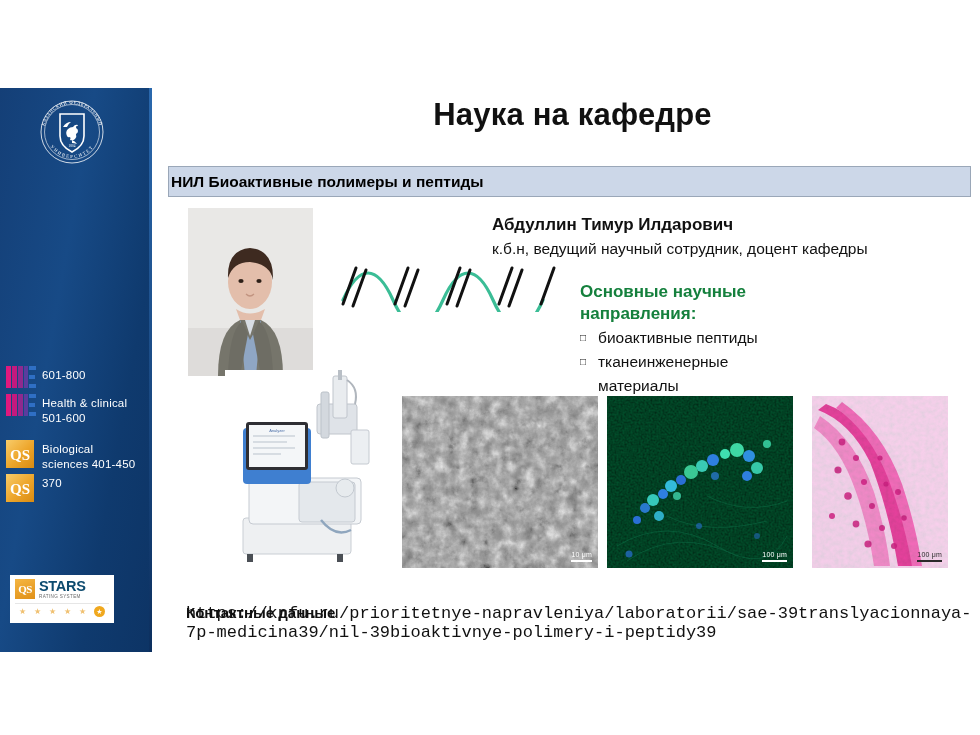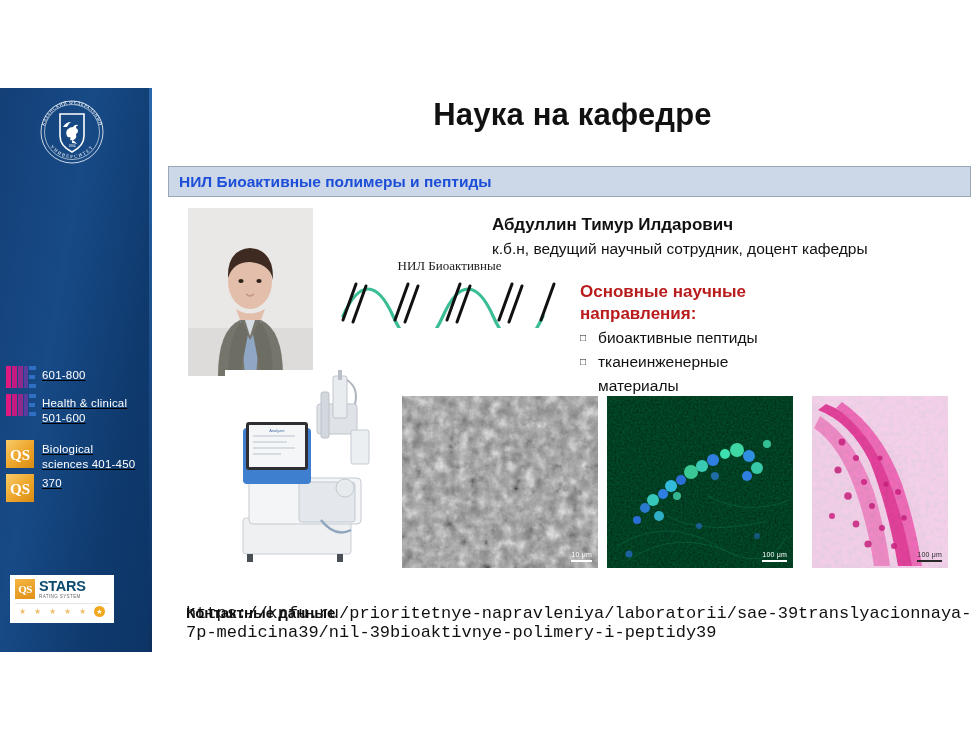--- a/index.html
+++ b/index.html
@@ -28,21 +28,20 @@
     width: 3px; height: 100%;
     background: linear-gradient(180deg,#2a68ad,#0c2f5e);
   }
   .emblem {
     position: absolute; left: 36px; top: 8px;
     width: 72px; height: 72px;
   }
   .rank-list {
     position: absolute; left: 6px; top: 277px;
     width: 146px;
-    text-decoration: underline;
   }
   .rank-row {
     display: flex; align-items: flex-start;
     margin-bottom: 2px;
     min-height: 26px;
   }
   .rank-row .logo-wrap { width: 36px; flex: 0 0 36px; padding-top: 1px; }
   .the-logo {
     width: 30px; height: 22px;
     display: block;
@@ -106,22 +105,22 @@
     letter-spacing: .2px;
   }
   #subtitle-bar {
     position: absolute; left: 168px; top: 166px;
     width: 803px; height: 31px;
     background: #ccd7e8;
     border: 1px solid #9aa7b8;
     display: flex; align-items: center;
   }
   #subtitle-bar .txt {
-    font-size: 15.5px; font-weight: bold; color: #1d4ed8;
-    padding-left: 10px;
+    font-size: 15.5px; font-weight: bold; color: #000000;
+    padding-left: 2px;
   }
 
   
   #portrait {
     position: absolute; left: 188px; top: 208px;
     width: 125px; height: 168px;
     background: #e8e8e6;
     overflow: hidden;
   }
 
@@ -142,21 +141,21 @@
     position: absolute; left: 492px; top: 215px;
     font-size: 17px; font-weight: bold; color: #111;
   }
   #person-role {
     position: absolute; left: 492px; top: 240px;
     font-size: 15.5px; color: #111; white-space: nowrap;
   }
   #directions-head {
     position: absolute; left: 580px; top: 281px;
     width: 230px;
-    font-size: 17px; font-weight: bold; color: #b91c1c;
+    font-size: 17px; font-weight: bold; color: #15803d;
     line-height: 22px;
   }
   #directions-list {
     position: absolute; left: 580px; top: 326px;
     width: 330px;
     font-size: 15.5px; color: #111; line-height: 24px;
   }
   .dir-item { display: flex; align-items: flex-start; }
   .dir-item .marker {
     flex: 0 0 18px;
@@ -341,21 +340,20 @@
       <ellipse cx="62" cy="74" rx="22" ry="27" fill="#e3beab"></ellipse>
       <path d="M 40,70 Q 39,42 62,40 Q 86,42 85,72 Q 82,56 62,54 Q 45,54 40,70 Z" fill="#3e2a20"></path>
       <path d="M 48,101 Q 62,110 77,101 L 73,112 L 52,112 Z" fill="#e3beab"></path>
       <ellipse cx="53" cy="73" rx="2.6" ry="2" fill="#2d2018"></ellipse>
       <ellipse cx="71" cy="73" rx="2.6" ry="2" fill="#2d2018"></ellipse>
       <path d="M 58,86 Q 62,90 66,86" fill="none" stroke="#c29480" stroke-width="1.2"></path>
     </svg>
   </div>
 
   <div id="lab-logo">
-    <div class="lab-name">НИЛ Биоактивные</div>
     <svg width="225" height="52" viewBox="0 0 225 52" aria-hidden="true">
       <path d="M 6,40 C 22,4 40,4 56,40 C 72,76 90,76 106,40 C 122,4 140,4 156,40 C 172,76 190,76 206,40" fill="none" stroke="#3bbd96" stroke-width="3.2" stroke-linecap="round"></path>
       <g stroke="#111111" stroke-width="3" stroke-linecap="round">
         <line x1="6" y1="44" x2="19" y2="8"></line>
         <line x1="16" y1="46" x2="29" y2="10"></line>
         <line x1="58" y1="44" x2="71" y2="8"></line>
         <line x1="68" y1="46" x2="81" y2="10"></line>
         <line x1="110" y1="44" x2="123" y2="8"></line>
         <line x1="120" y1="46" x2="133" y2="10"></line>
         <line x1="162" y1="44" x2="175" y2="8"></line>

